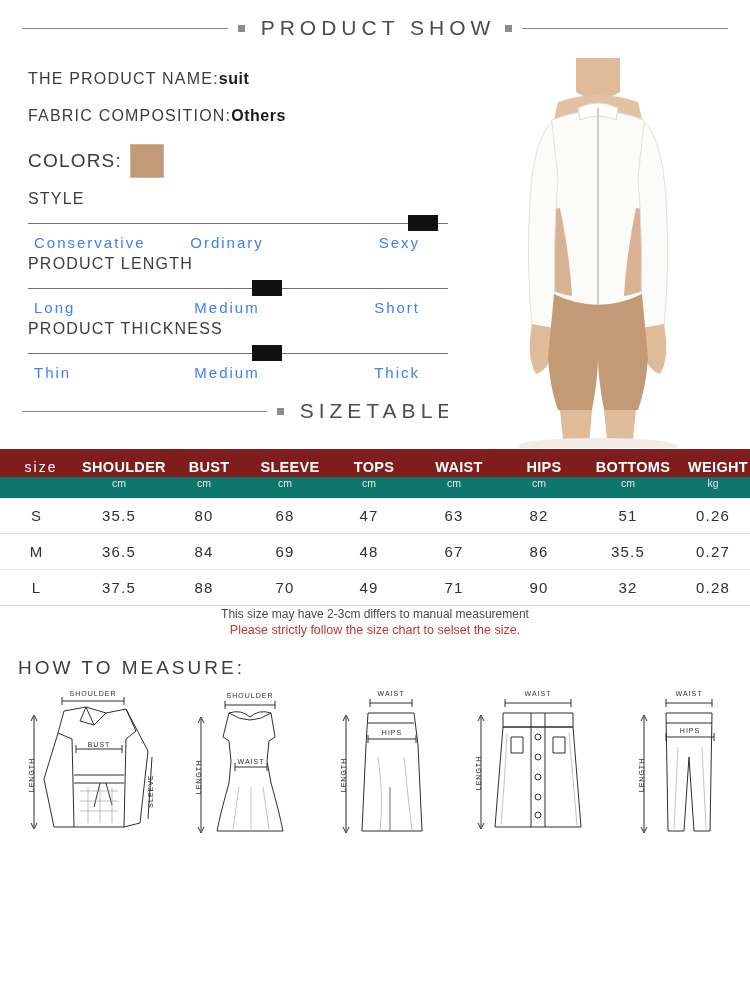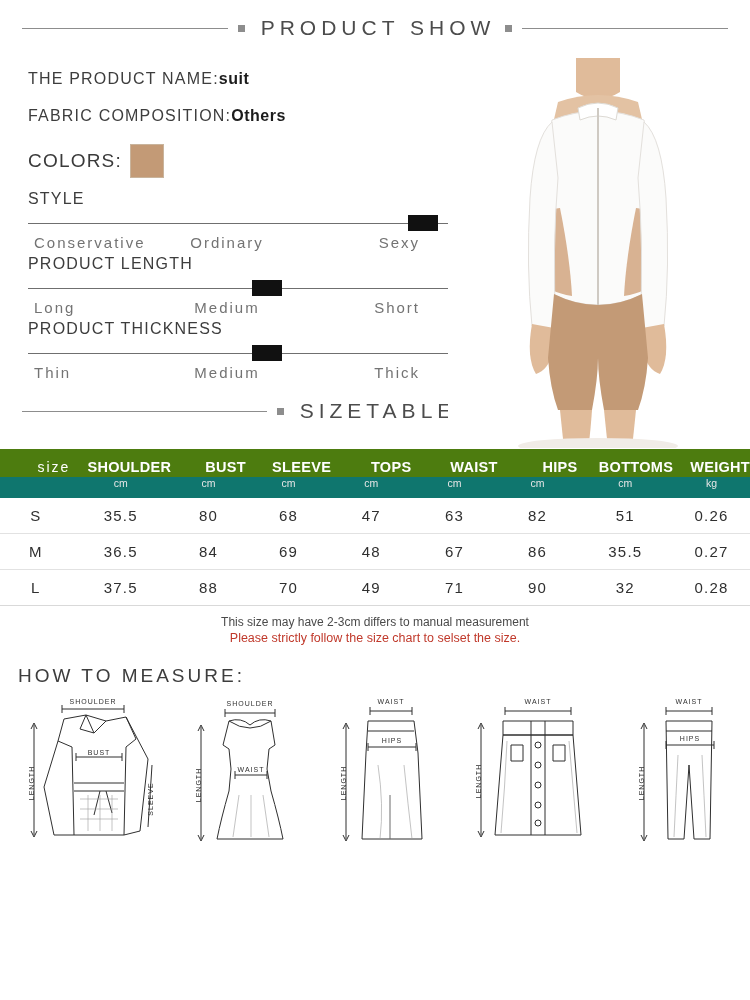--- a/index.html
+++ b/index.html
@@ -109,21 +109,21 @@
     width: 30px;
     height: 16px;
     background: #111111;
     transform: translateX(-50%);
   }
   .scale-labels {
     display: flex;
     width: 420px;
     font-size: 15px;
     letter-spacing: 2px;
-    color: #737373;
+    color: #3b82f6;
     justify-content: space-between;
   }
   .scale-labels span {
     flex: 1 1 0;
     text-align: center;
   }
   .scale-labels span:first-child { text-align: left; padding-left: 6px;}
   .scale-labels span:last-child { text-align: right; padding-right: 28px;}
 
   
@@ -139,26 +139,26 @@
 
   
   #sizetable-head { margin-top: 14px; }
 
   table.size {
     width: 750px;
     border-collapse: collapse;
     margin-top: 26px;
   }
   table.size thead tr.h1 td {
-    background: #4d7c0f;
+    background: #7f1d1d;
     color: #ffffff;
     font-size: 14.5px;
     font-weight: bold;
-    text-align: right;
-    padding: 10px 0 2px 17px;
+    text-align: center;
+    padding: 10px 0 2px 10px;
     letter-spacing: .3px;
   }
   table.size thead tr.h1 td.size-cell {
     font-weight: normal;
     letter-spacing: 2px;
     font-size: 14px;
   }
   table.size thead tr.h2 td {
     background: #0f766e;
     color: #e6e6e6;
@@ -172,21 +172,21 @@
     color: #2f2f2f;
     padding: 9px 0;
     letter-spacing: 1.2px;
     border-bottom: 1px solid #e2e2e2;
   }
   table.size tbody td.lbl { letter-spacing: 0; }
   table.size tbody tr:last-child td { border-bottom: 1px solid #d9d9d9; }
 
   .notes {
     text-align: center;
-    margin-top: 8px;
+    margin-top: 0;
     line-height: 1.35;
   }
   .notes .n1 { font-size: 12px; color: #4a4a4a; }
   .notes .n2 { font-size: 12.5px; color: #c0392b; }
   .notes .n3 { font-size: 12.5px; color: #c0392b; }
 
   
   .htm-title {
     font-size: 19px;
     letter-spacing: 3px;

